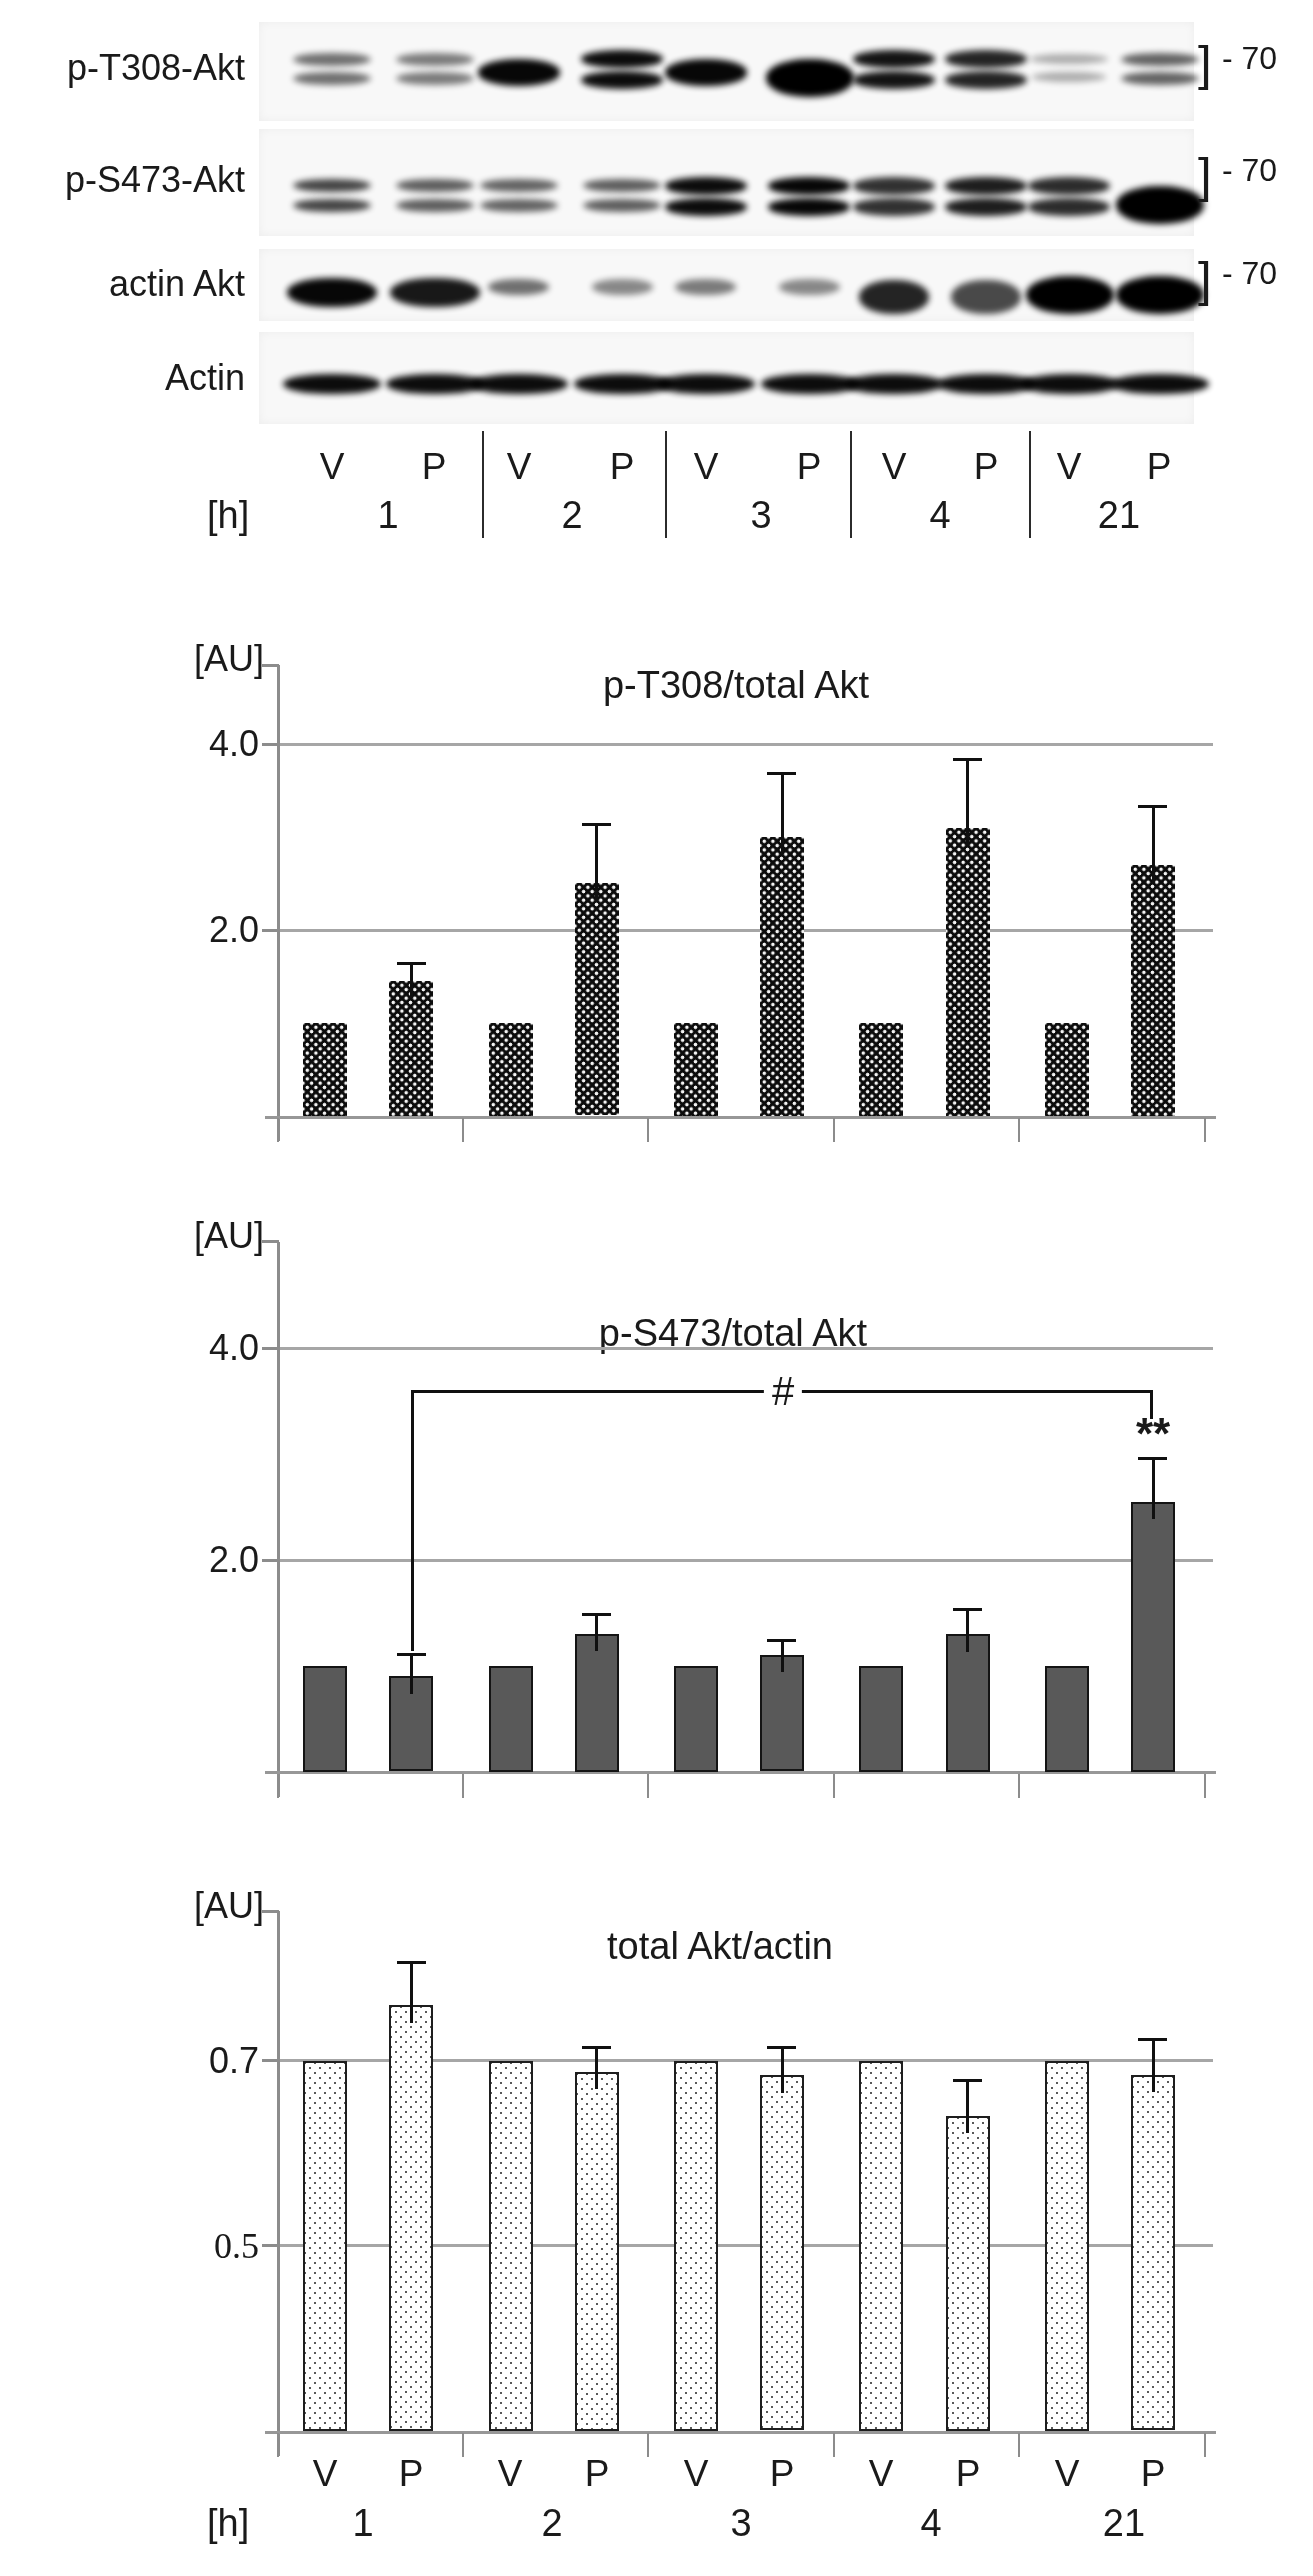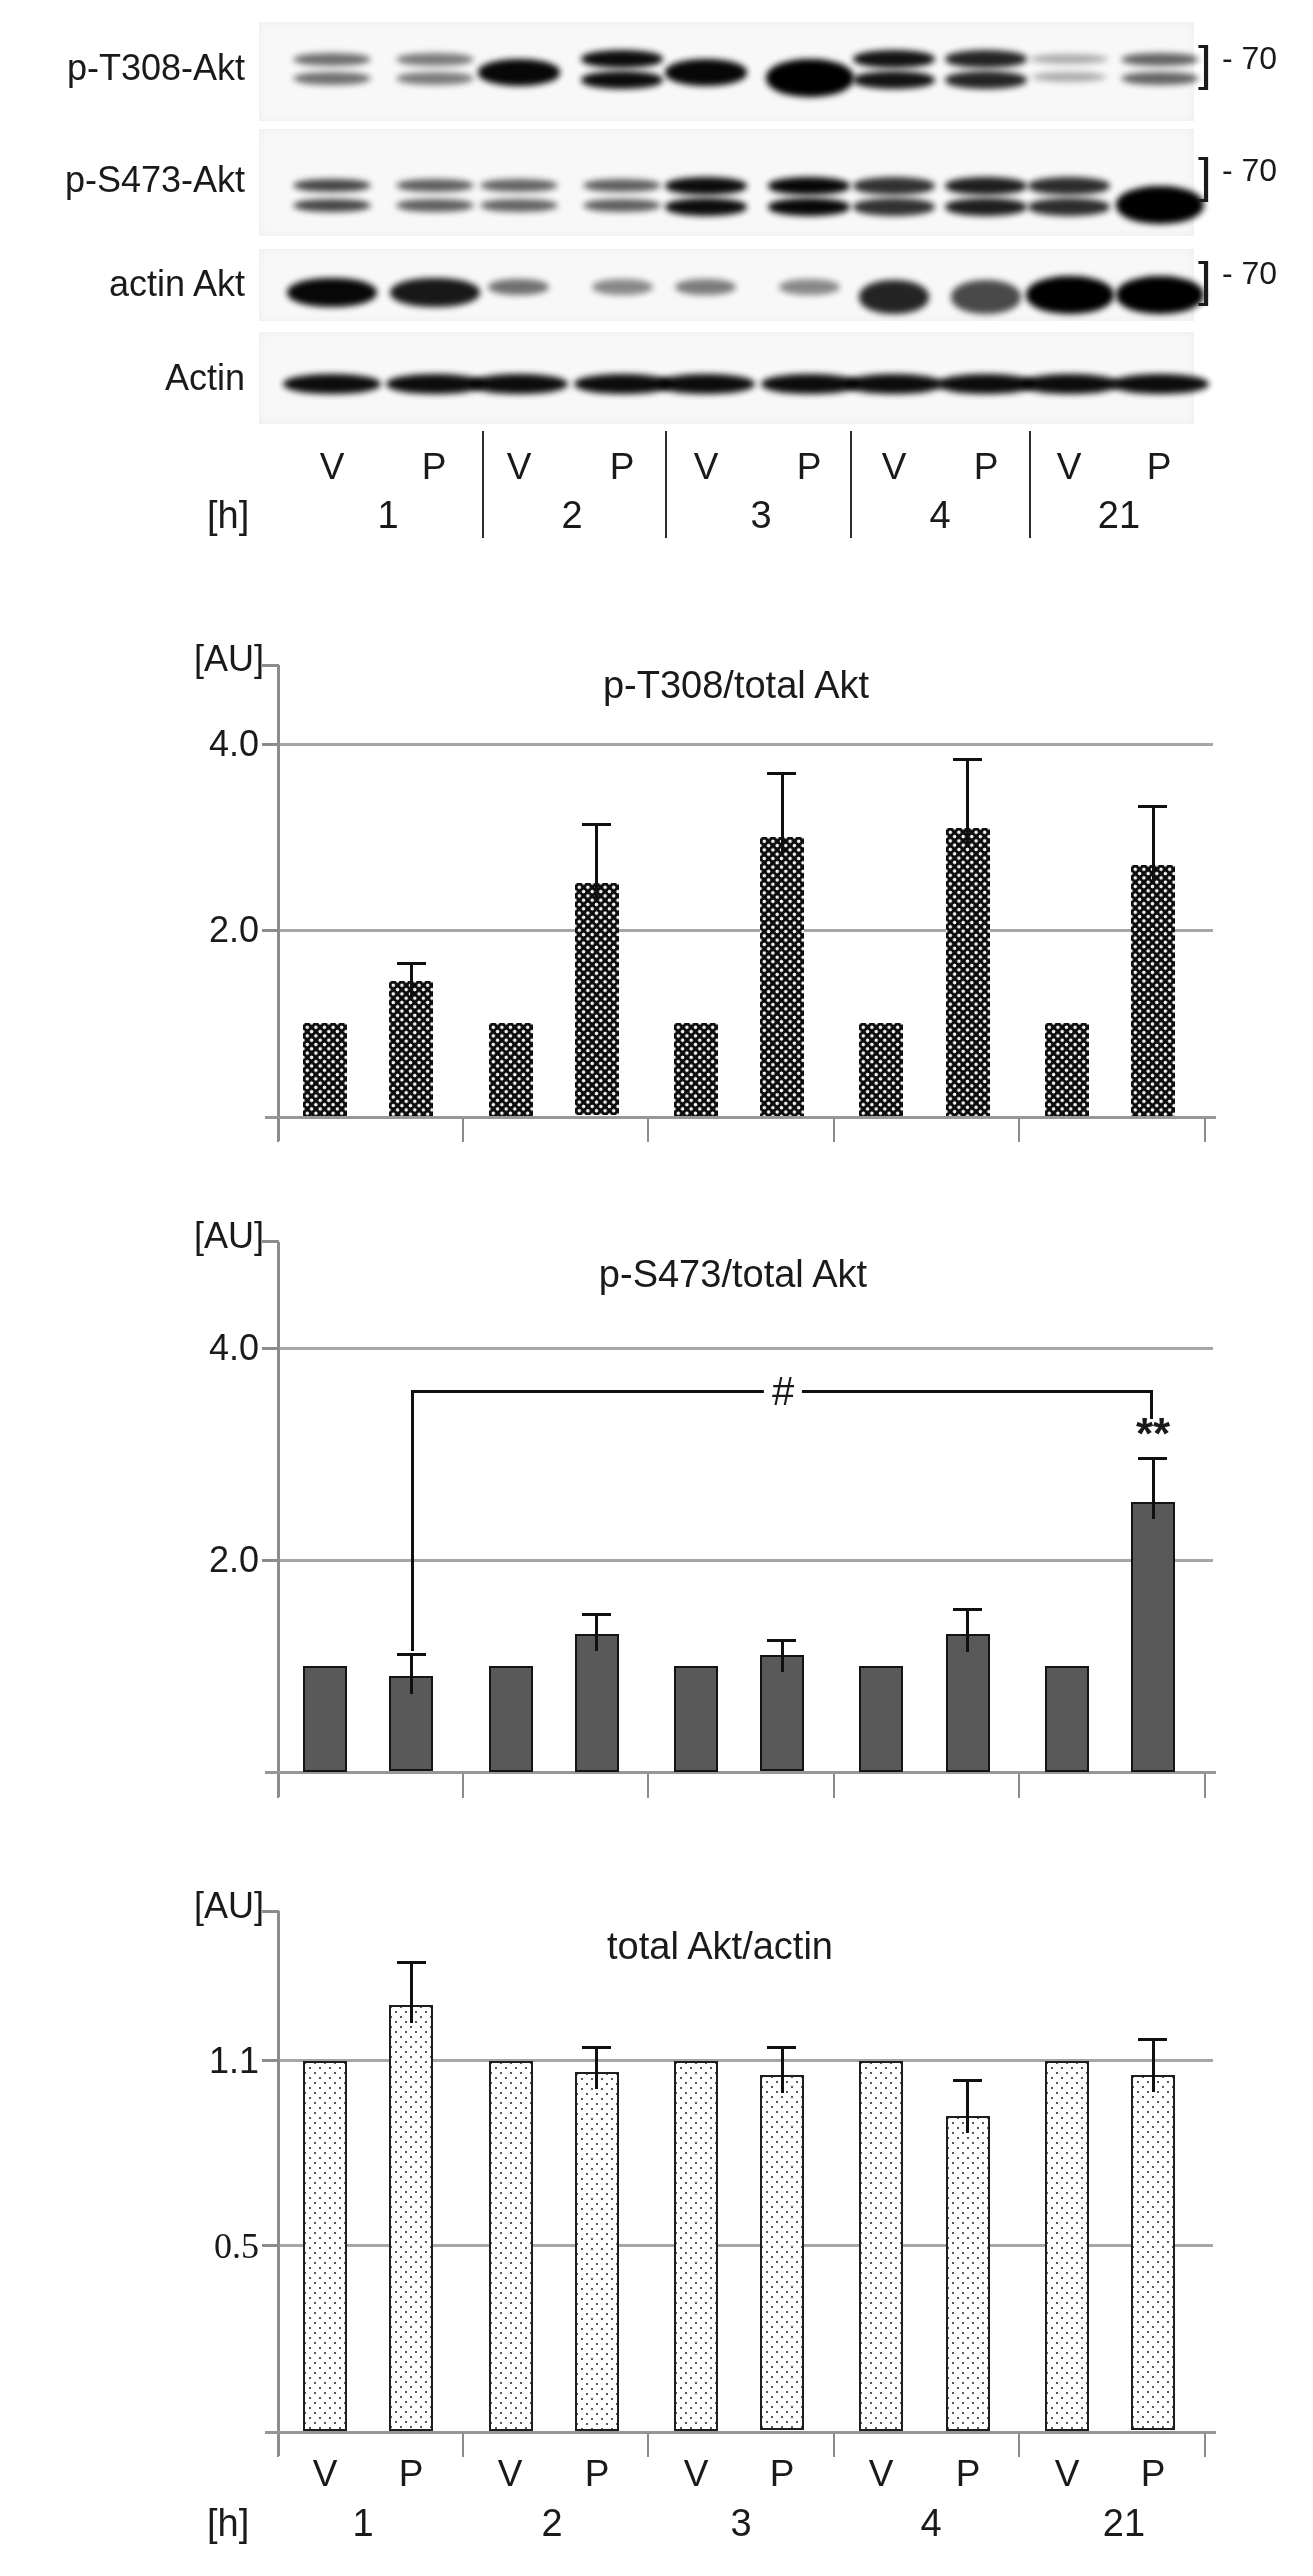--- a/index.html
+++ b/index.html
@@ -14,21 +14,21 @@
   .mtext{position:absolute;font-size:32px;line-height:1;}
   .lanelabel{position:absolute;font-size:37px;line-height:1;transform:translateX(-50%);}
   .hourlabel{position:absolute;font-size:38px;line-height:1;transform:translateX(-50%);}
   .hunit{position:absolute;font-size:38px;line-height:1;}
   .vdivider{position:absolute;width:2px;background:#2b2b2b;}
   
   .title{position:absolute;margin:0;font-size:38px;font-weight:400;line-height:1;
          transform:translateX(-50%);white-space:nowrap;}
   .au{position:absolute;width:159px;left:105px;text-align:right;font-size:36px;line-height:1;}
   .au1{top:641px;} .au2{top:1218px;} .au3{top:1888px;}
-  .t1{left:736px;top:666px;} .t2{left:733px;top:1255px;} .t3{left:720px;top:1927px;}
+  .t1{left:736px;top:666px;} .t2{left:733px;top:1314px;} .t3{left:720px;top:1927px;}
   .grid{position:absolute;left:279px;width:934px;height:3.3px;background:#a6a6a6;}
   .vaxis{position:absolute;width:2.7px;background:#8c8c8c;}
   .baseline{position:absolute;left:265px;width:951px;height:3.3px;background:#979797;}
   .ytickstub{position:absolute;left:262px;width:16.6px;height:2.7px;background:#8c8c8c;}
   .yticklabel{position:absolute;width:153px;left:106px;text-align:right;font-size:36px;line-height:1;}
   .xtick{position:absolute;width:2px;height:24px;background:#8c8c8c;}
   .bar{position:absolute;box-sizing:border-box;}
   .bar.s-black-dotted{background-color:#0c0c0c;
      background-image:radial-gradient(circle, rgba(255,255,255,.95) 1.6px, transparent 2.1px),
                       radial-gradient(circle, rgba(255,255,255,.95) 1.6px, transparent 2.1px);
@@ -225,21 +225,21 @@
       <div class="sigline" style="left: 411px; top: 1390px; width: 742px; height: 2.7px;"></div>
       <div class="sigline" style="left: 411px; top: 1390px; width: 2.7px; height: 261px;"></div>
       <div class="sigline" style="left: 1150px; top: 1390px; width: 2.7px; height: 29px;"></div>
       <div class="sighash" style="left: 783px; top: 1391px;">#</div>
       <div class="sigstars" style="left: 1153px; top: 1434px;">**</div>
       <div class="grid" style="top: 2244px;"></div>
       <div class="ytickstub" style="top: 2244px;"></div>
       <div class="yticklabel" style="top: 2228px; font-family: Liberation Serif, serif;">0.5</div>
       <div class="grid" style="top: 2059px;"></div>
       <div class="ytickstub" style="top: 2059px;"></div>
-      <div class="yticklabel" style="top: 2043px;">1.1</div>
+      <div class="yticklabel" style="top: 2043px;">0.7</div>
       <div class="vaxis" style="left: 277px; top: 1911px; height: 545px;"></div>
       <div class="ytickstub" style="top: 1910px;"></div>
       <div class="baseline" style="top: 2431px;"></div>
       <div class="xtick" style="left: 277px; top: 2433px;"></div>
       <div class="xtick" style="left: 462px; top: 2433px;"></div>
       <div class="xtick" style="left: 647px; top: 2433px;"></div>
       <div class="xtick" style="left: 833px; top: 2433px;"></div>
       <div class="xtick" style="left: 1018px; top: 2433px;"></div>
       <div class="xtick" style="left: 1204px; top: 2433px;"></div>
       <div class="bar s-white-dotted" style="left: 303px; top: 2061px; width: 44px; height: 370px;"></div>

